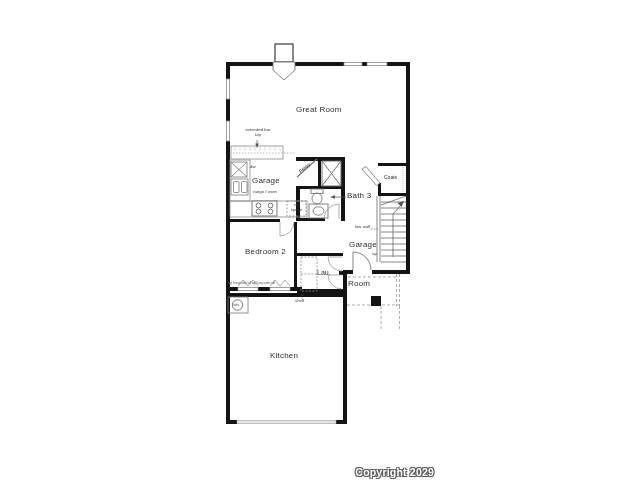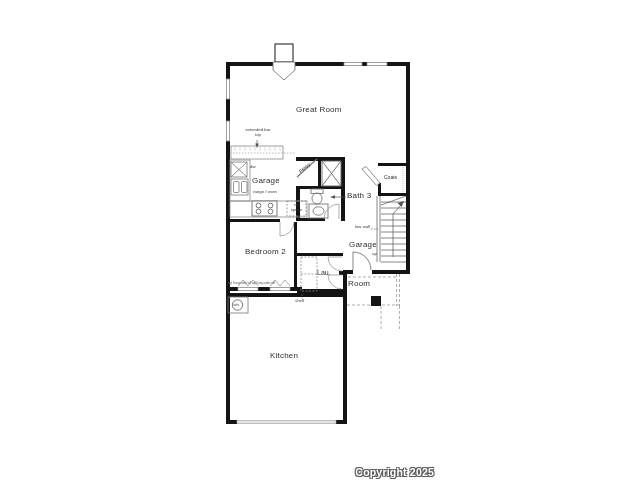--- a/index.html
+++ b/index.html
@@ -235,16 +235,16 @@
 <div class="lbl tiny" style="left:252px;top:190px;width:26px">range / oven</div>
 <div class="lbl tiny" style="left:288px;top:203px;width:17px">ref space</div>
 <div class="lbl tiny" style="left:250px;top:165px">dw</div>
 <div class="lbl tiny" style="left:355px;top:225px;white-space:nowrap">low wall</div>
 <div class="lbl tiny" style="left:372px;top:252px">up</div>
 <div class="lbl tiny" style="left:295px;top:299px">shelf</div>
 <div class="lbl" style="left:233.5px;top:302px;font-size:4px">wh</div>
 <div class="lbl micro" style="left:228px;top:281px;width:76px">sgl hung wdw sill  sgl hung wdw sill</div>
 
 <div class="wm">
-  <div>Copyright 2025</div>
+  <div>Copyright 2029</div>
 </div>
 
 </div>
 
 </body></html>

